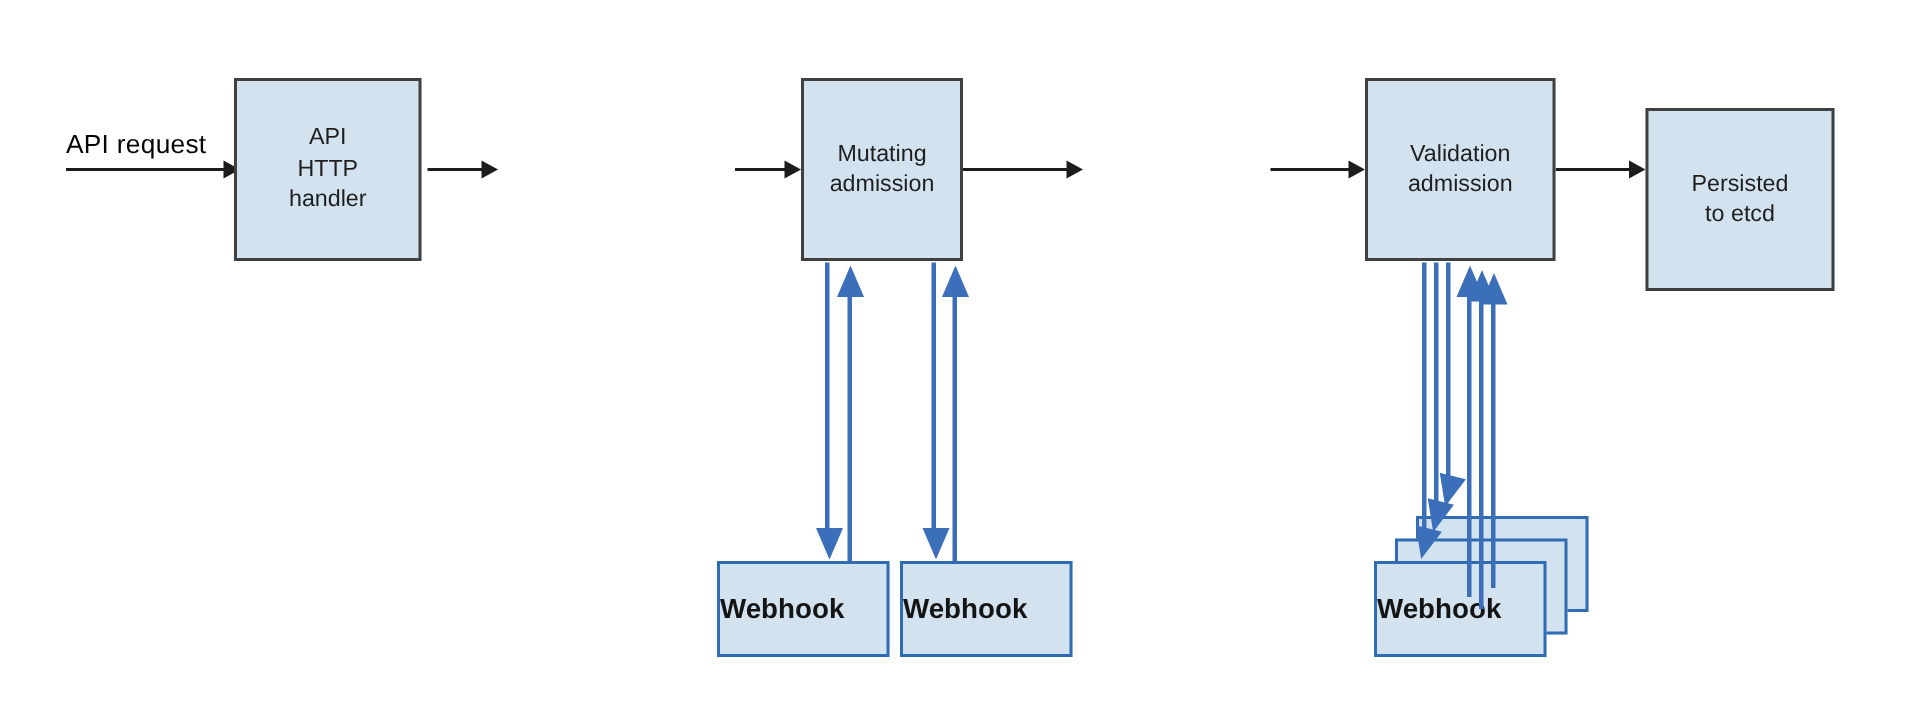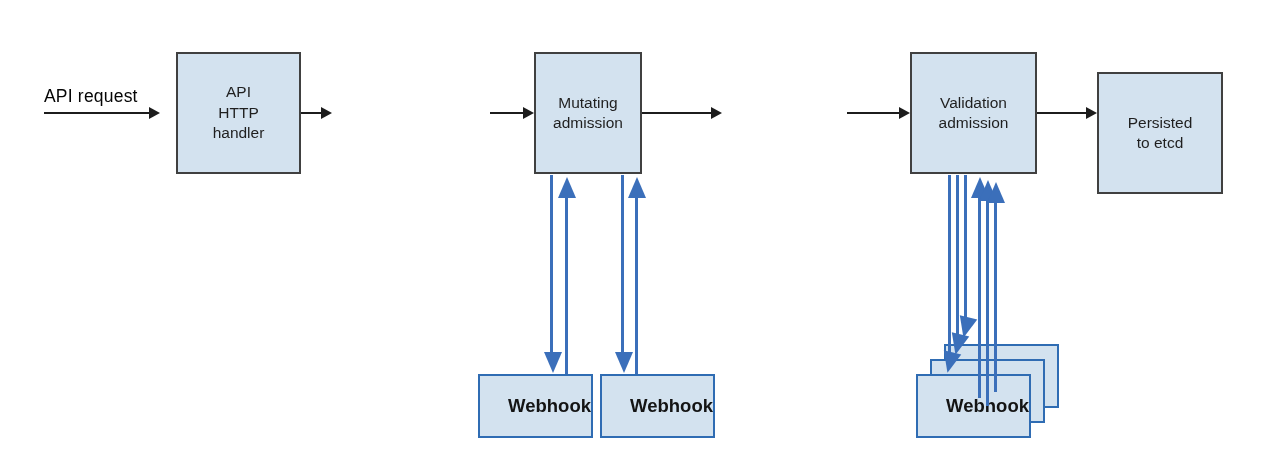--- a/index.html
+++ b/index.html
@@ -17,21 +17,21 @@
     box-sizing:border-box;
     display:flex;align-items:center;justify-content:center;
     text-align:center;font-size:15.5px;line-height:1.32;color:#1f1f1f;
     white-space:pre-line;z-index:2;
   }
   
   .wh{
     position:absolute;width:115px;height:64px;
     background:#d3e2ef;border:2px solid #2f6cb3;
     box-sizing:border-box;
-    display:flex;align-items:center;justify-content:flex-end;
+    display:flex;align-items:center;justify-content:flex-start;
     font-size:18.5px;font-weight:600;color:#141414;
   }
   
   .hline{position:absolute;top:112px;height:2px;background:#1c1c1c;z-index:1;}
   .hhead{
     position:absolute;top:107px;width:0;height:0;z-index:1;
     border-top:6px solid transparent;border-bottom:6px solid transparent;
     border-left:11px solid #1c1c1c;
   }
   
@@ -55,21 +55,21 @@
 </style>
 </head>
 <body>
 
 <div id="canvas">
 
   <div id="entry-label">API request</div>
   <div class="hline" style="left:44px;width:106px;"></div>
   <div class="hhead" style="left:149px;"></div>
 
-  <div class="node" style="left:176px;width:125px;">API
+  <div class="node" style="left:156px;width:125px;">API
 HTTP
 handler</div>
   <div class="node" style="left:534px;width:108px;">Mutating
 admission</div>
   <div class="node" style="left:910px;width:127px;">Validation
 admission</div>
   <div class="node" style="left:1097px;width:126px;margin-top:20px;">Persisted
 to etcd</div>
 
   <div class="hline" style="left:285px;width:37px;"></div>

